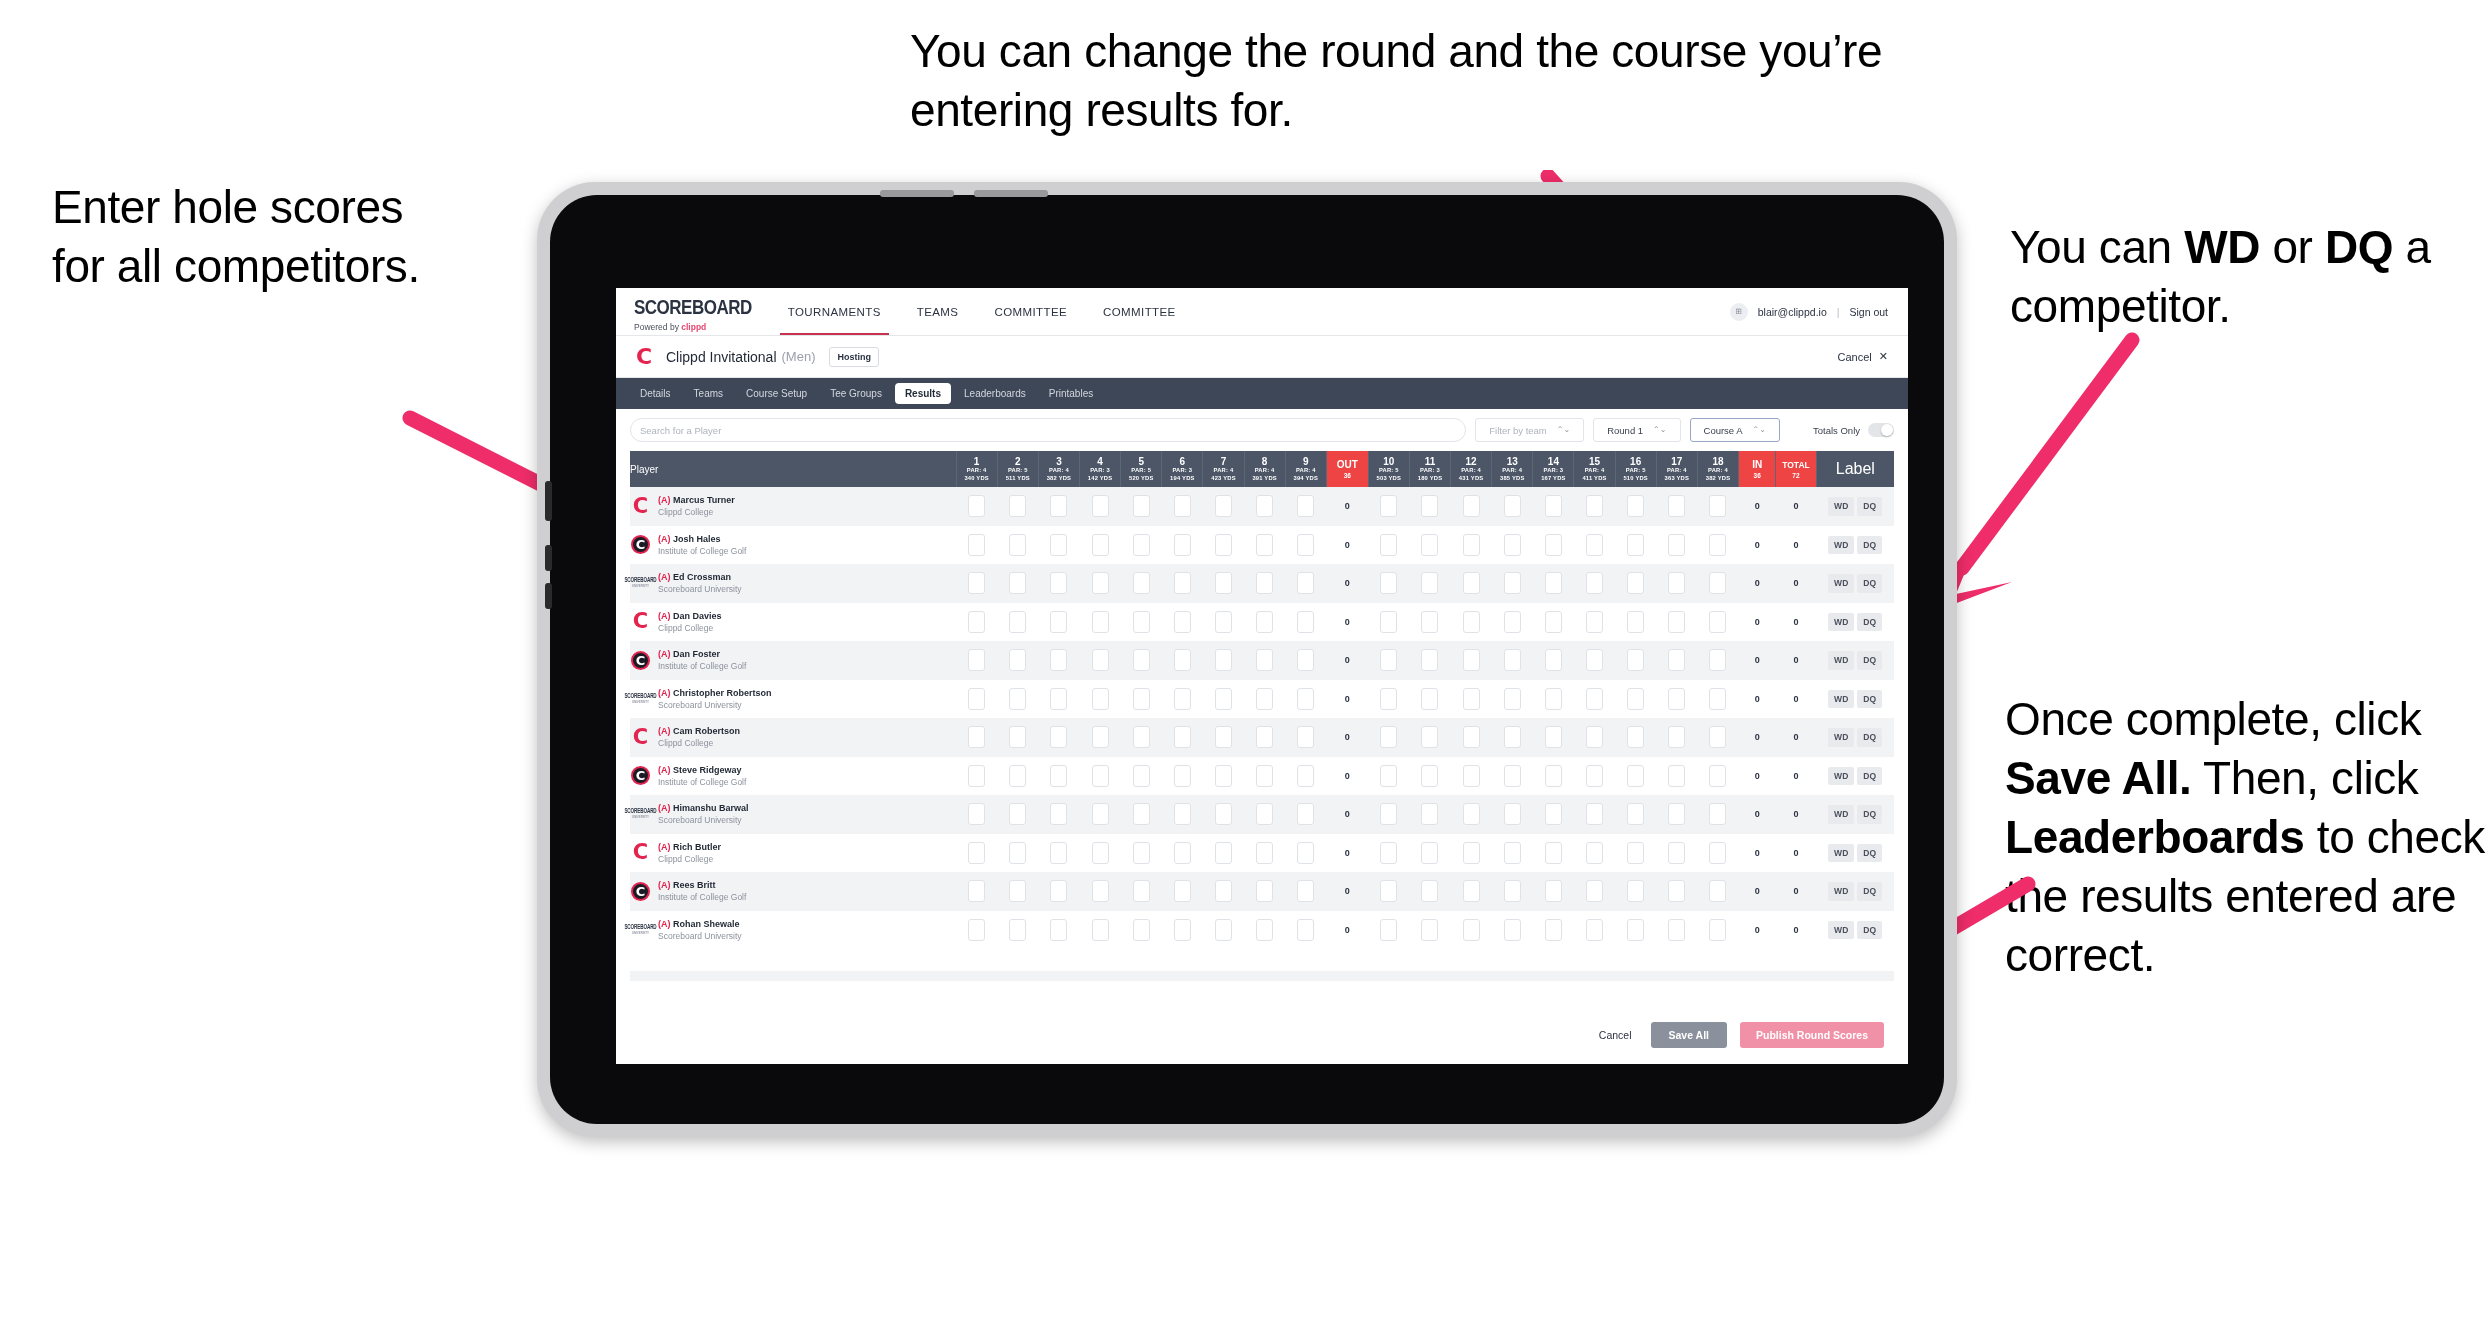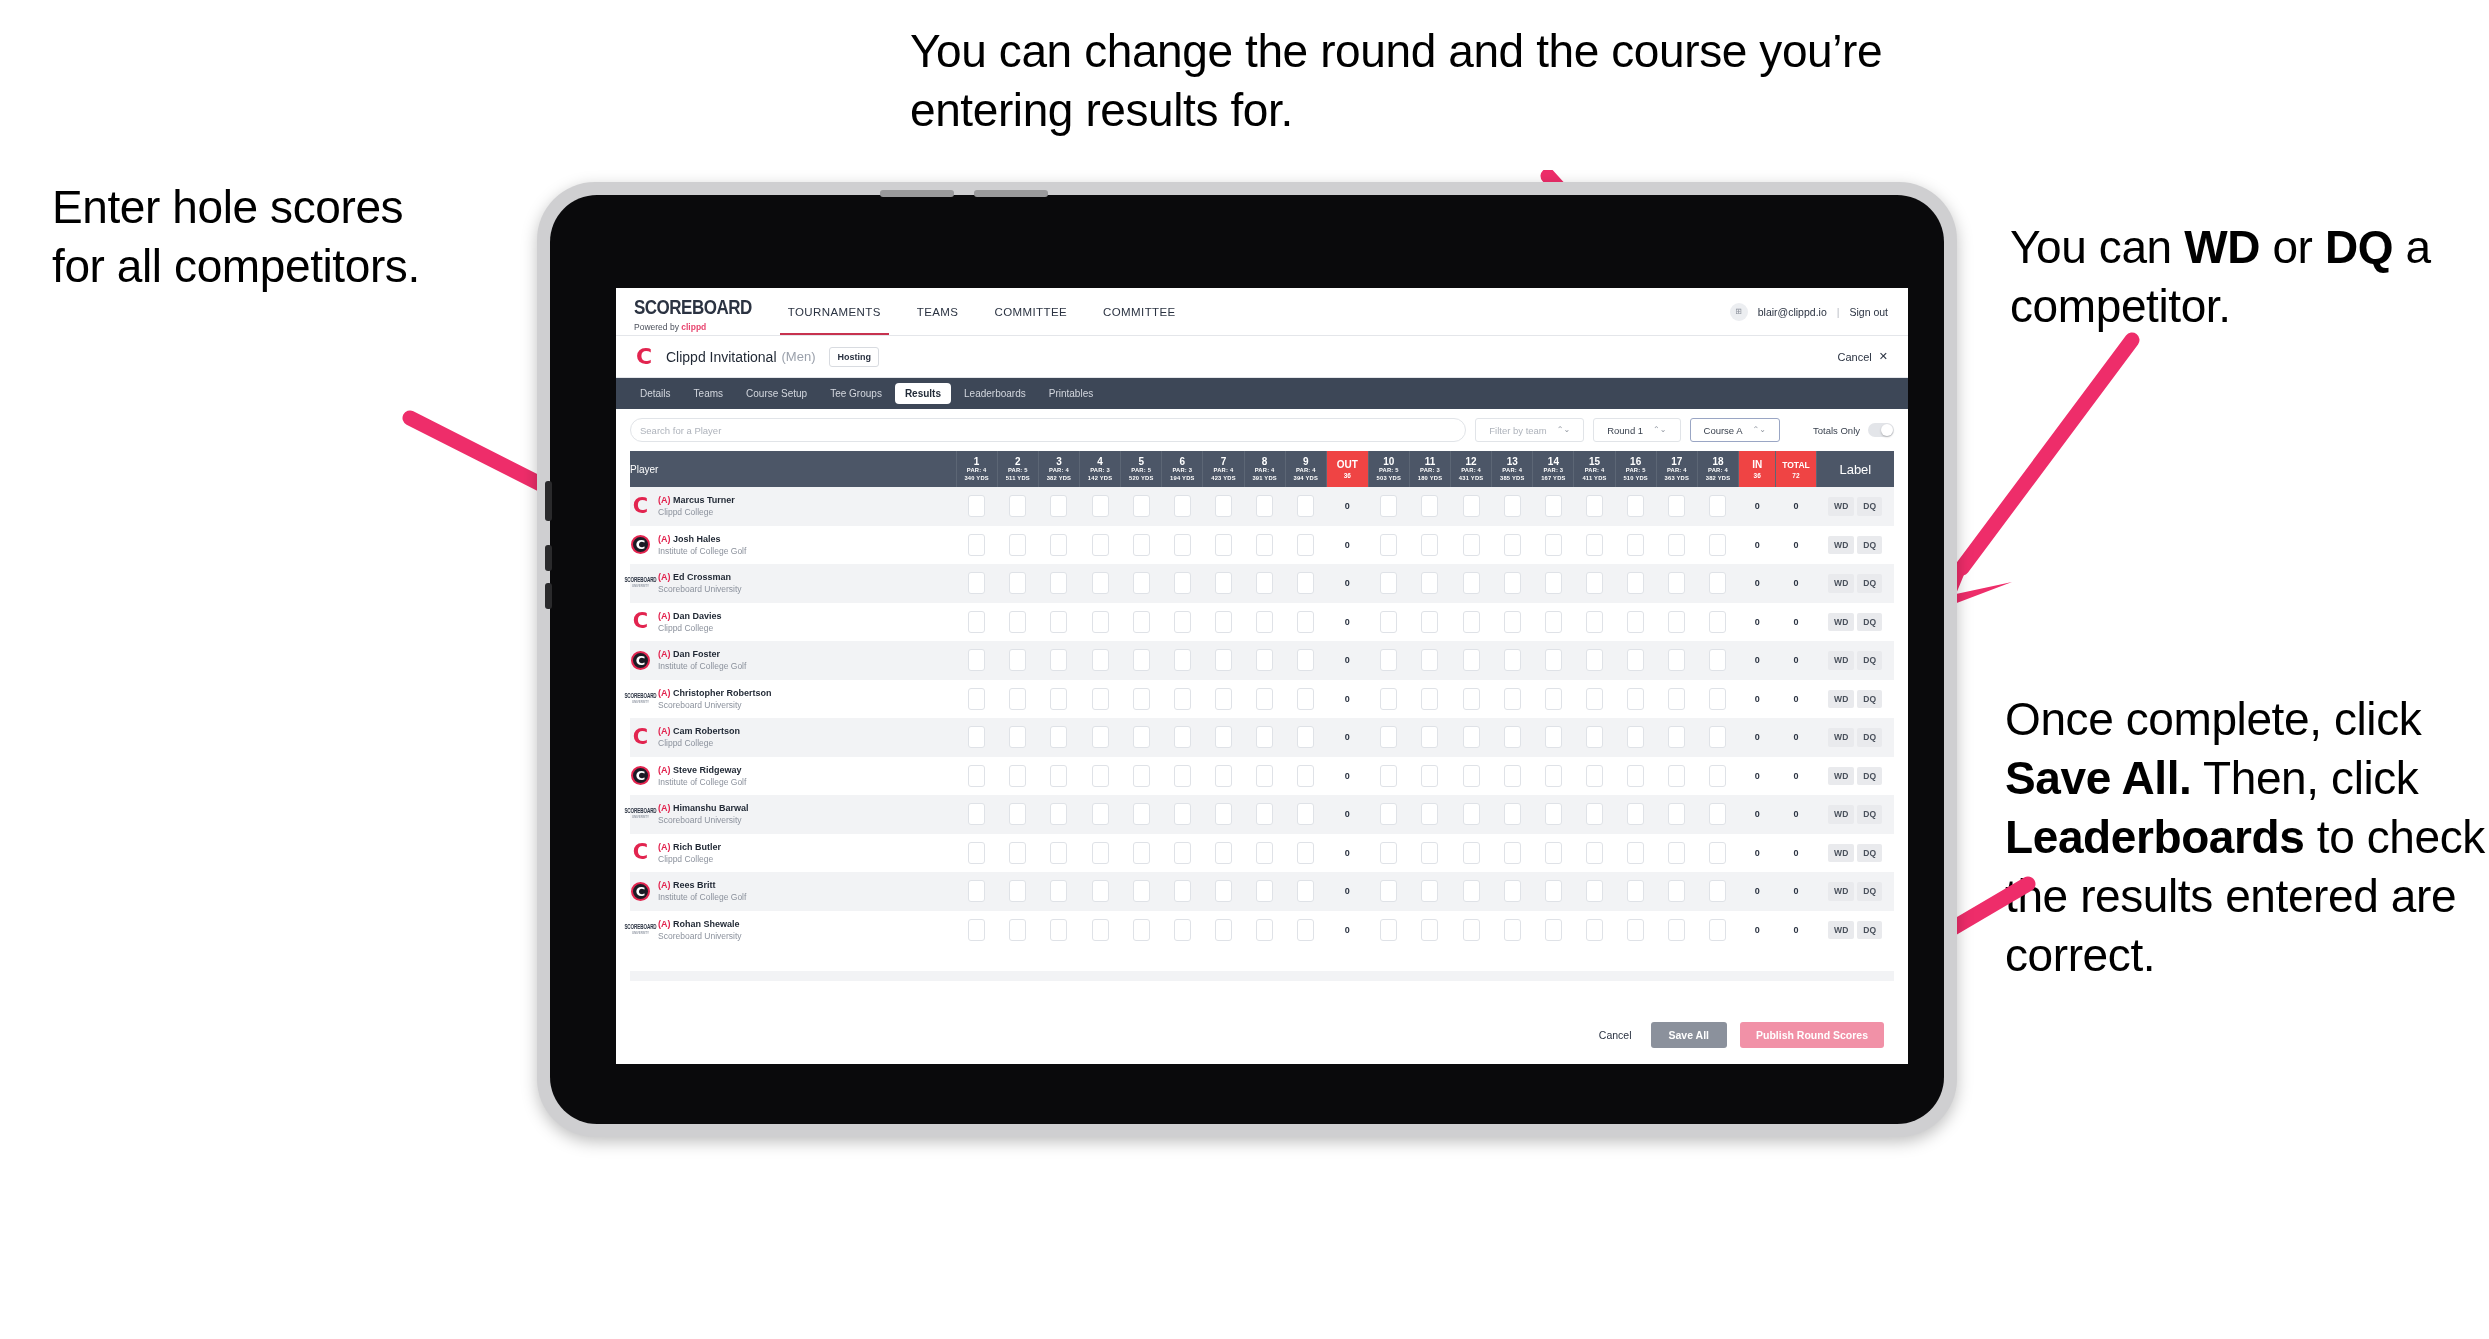--- a/index.html
+++ b/index.html
@@ -182,21 +182,21 @@
   th.hole {
     background: #4c5667; color: #fff; height: 36px;
     border-left: 1px solid #5c6675; vertical-align: middle;
   }
   th.hole .hnum { font-size: 10px; font-weight: 700; line-height: 1.15; }
   th.hole .hpar { font-size: 5.8px; font-weight: 700; line-height: 1.3; letter-spacing: .2px; }
   th.hole .hyds { font-size: 5.8px; font-weight: 700; line-height: 1.3; letter-spacing: .2px; }
   th.agg { background: #ef4444; color: #fff; border-left: 1px solid #5c6675; height:36px; vertical-align: middle; }
   th.agg .aname { font-size: 10px; font-weight: 700; }
   th.agg .aval { font-size: 6.5px; font-weight: 700; margin-top: 2px; }
-  th.label-h { background: #4c5667; color: #fff; font-size: 13px; font-weight: 400; border-left: 1px solid #5c6675; height:36px; vertical-align: middle; margin-left: 20px;}
+  th.label-h { background: #4c5667; color: #fff; font-size: 16px; font-weight: 400; border-left: 1px solid #5c6675; height:36px; vertical-align: middle; margin-left: 20px;}
 
   tbody tr { height: 38.5px; }
   tbody tr.odd  { background: #f2f3f5; }
   tbody tr.even { background: #ffffff; }
 
   td.playercell { padding-left: 6px; vertical-align: middle; }
   .pwrap { display: flex; align-items: center; gap: 7px; }
   .team-logo { width: 21px; height: 21px; flex: 0 0 21px; display:flex; align-items:center; justify-content:center; }
   .logo-clippd { color: #e2244f; font-weight: 800; font-size: 21px; line-height: 21px; font-family: "DejaVu Sans", sans-serif; }
   .logo-icg {

